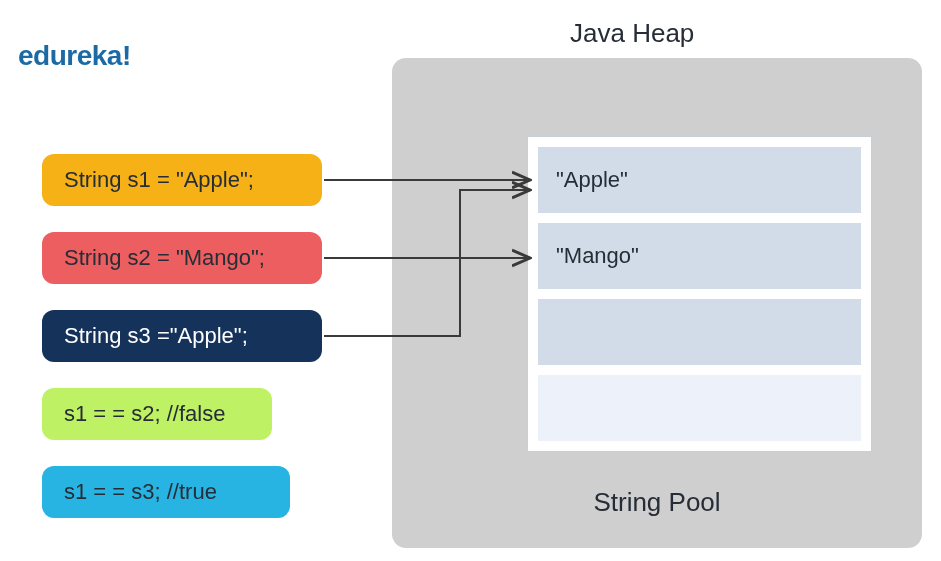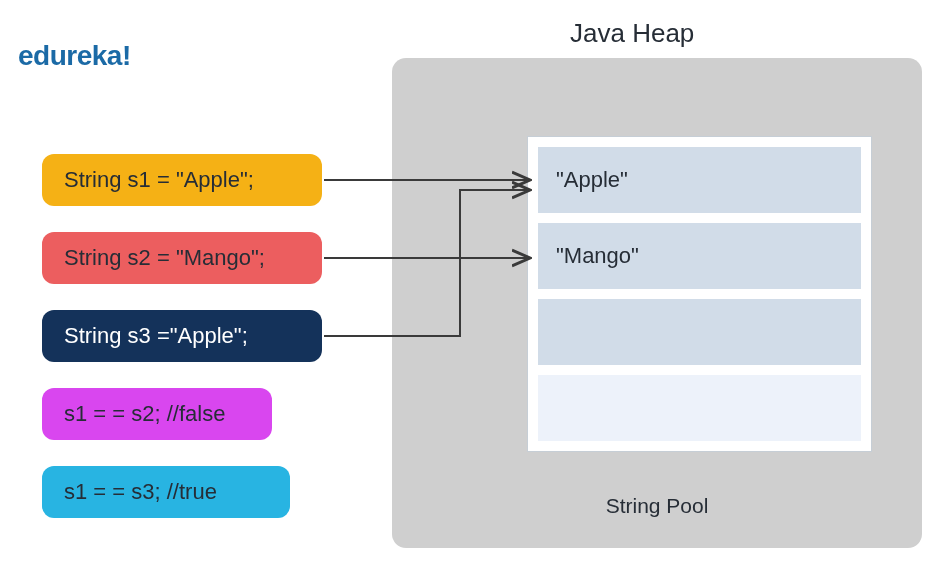--- a/index.html
+++ b/index.html
@@ -35,21 +35,21 @@
     width: 530px;
     height: 490px;
     background: #cfcfcf;
     border-radius: 14px;
   }
   .pool-label {
     position: absolute;
     bottom: 30px;
     width: 100%;
     text-align: center;
-    font-size: 21px;
+    font-size: 26px;
     color: #262d36;
   }
   .pool-box {
     position: absolute;
     top: 78px;
     left: 135px;
     width: 345px;
     height: 316px;
     background: #ffffff;
     border: 1px solid #c6ced6;
@@ -73,21 +73,21 @@
     height: 52px;
     border-radius: 12px;
     display: flex;
     align-items: center;
     padding-left: 22px;
     font-size: 22px;
   }
   .pill-s1 { top: 154px; background: #f5b115; color: #262d36; }
   .pill-s2 { top: 232px; background: #ec5e5f; color: #262d36; }
   .pill-s3 { top: 310px; background: #14325a; color: #ffffff; }
-  .pill-eq1 { top: 388px; background: #d946ef; color: #262d36; width: 230px; }
+  .pill-eq1 { top: 388px; background: #bef264; color: #262d36; width: 230px; }
   .pill-eq2 { top: 466px; background: #28b4e2; color: #262d36; width: 248px; }
 
   svg.arrows {
     position: absolute;
     top: 0; left: 0;
     width: 941px; height: 561px;
     pointer-events: none;
   }
 </style>
 </head>

